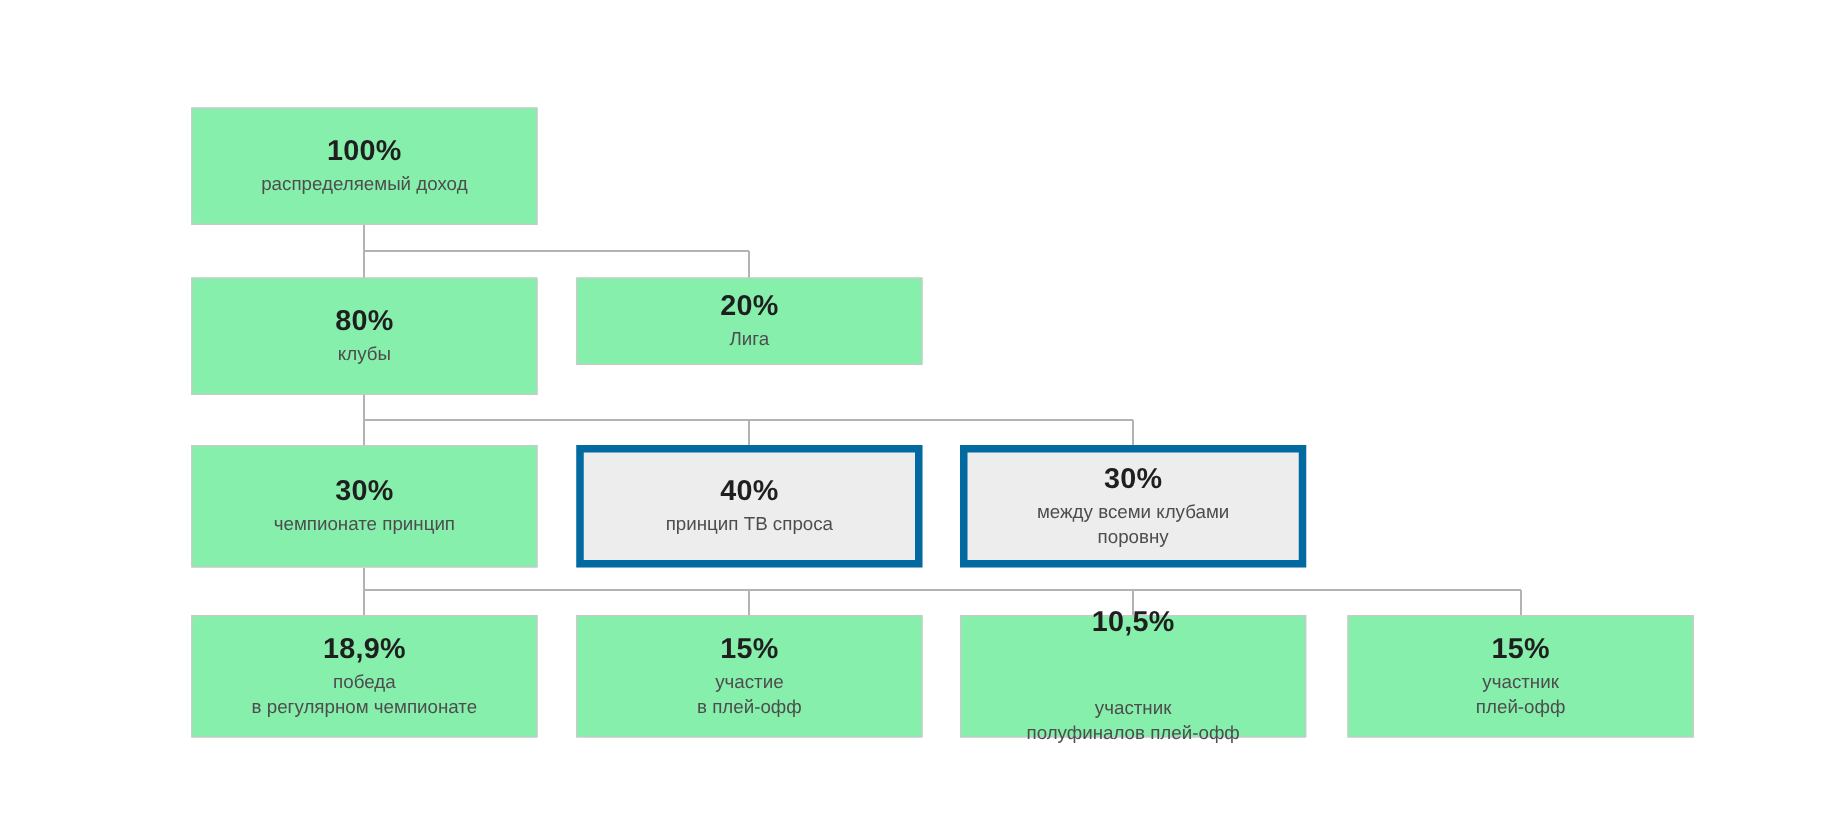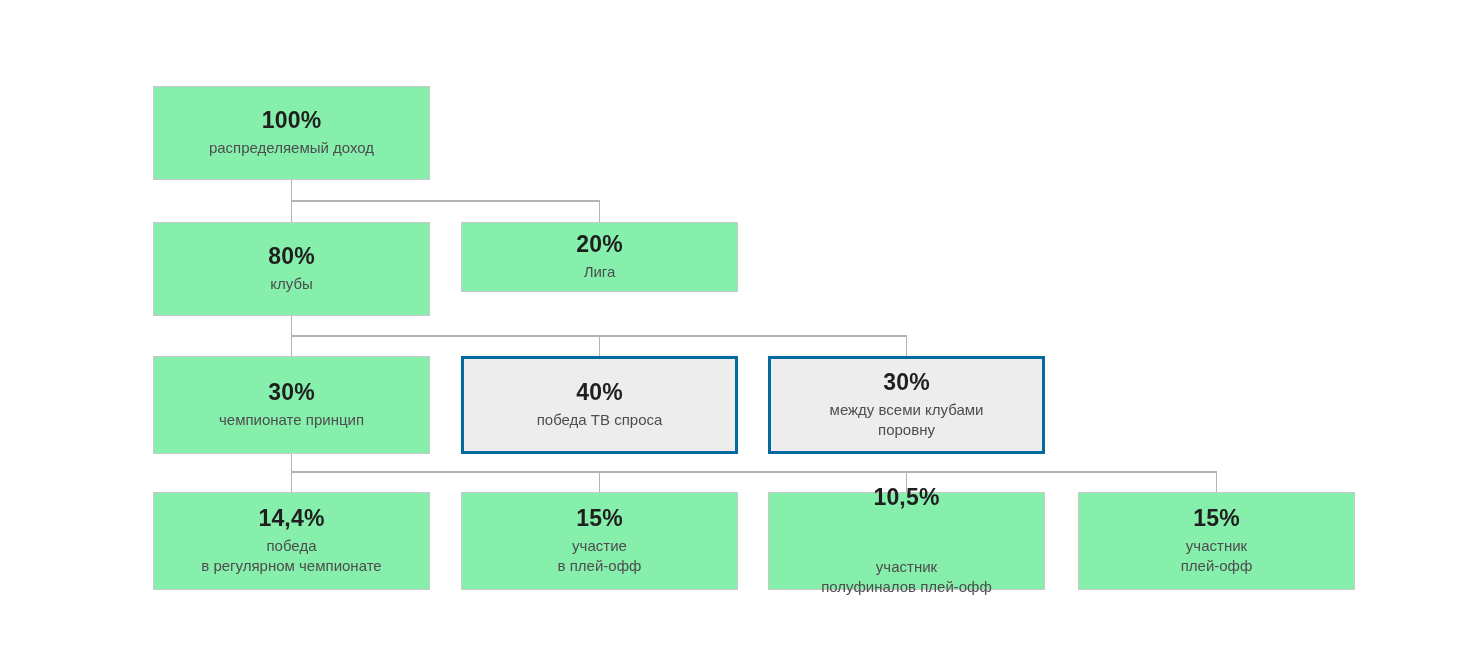--- a/index.html
+++ b/index.html
@@ -32,21 +32,21 @@
     display: flex;
     flex-direction: column;
     align-items: center;
     justify-content: center;
     background: #86efac;
     border: 1px solid #c9c9c9;
     text-align: center;
   }
   .node.shaded {
     background: #ededed;
-    border: 3px solid #0369a1;
+    border: 6px solid #0369a1;
   }
   .node-value {
     font-size: 23px;
     font-weight: bold;
     color: #1f1f1f;
     letter-spacing: 0.2px;
     line-height: 1.1;
     margin-bottom: 5px;
   }
   .node-label {
@@ -97,29 +97,29 @@
       <div class="node" style="left: 461px; top: 222px; width: 277px; height: 70px;">
         <div class="node-value">20%</div>
         <div class="node-label">Лига</div>
       </div>
       <div class="node" style="left: 153px; top: 356px; width: 277px; height: 98px;">
         <div class="node-value">30%</div>
         <div class="node-label">чемпионате принцип</div>
       </div>
       <div class="node shaded" style="left: 461px; top: 356px; width: 277px; height: 98px;">
         <div class="node-value">40%</div>
-        <div class="node-label">победа ТВ спроса</div>
+        <div class="node-label">принцип ТВ спроса</div>
       </div>
       <div class="node shaded" style="left: 768px; top: 356px; width: 277px; height: 98px;">
         <div class="node-value">30%</div>
         <div class="node-label">между всеми клубами
 поровну</div>
       </div>
       <div class="node" style="left: 153px; top: 492px; width: 277px; height: 98px;">
-        <div class="node-value">14,4%</div>
+        <div class="node-value">18,9%</div>
         <div class="node-label">победа
 в регулярном чемпионате</div>
       </div>
       <div class="node" style="left: 461px; top: 492px; width: 277px; height: 98px;">
         <div class="node-value">15%</div>
         <div class="node-label">участие
 в плей-офф</div>
       </div>
       <div class="node" style="left: 768px; top: 492px; width: 277px; height: 98px; gap: 42px;">
         <div class="node-value">10,5%</div>

